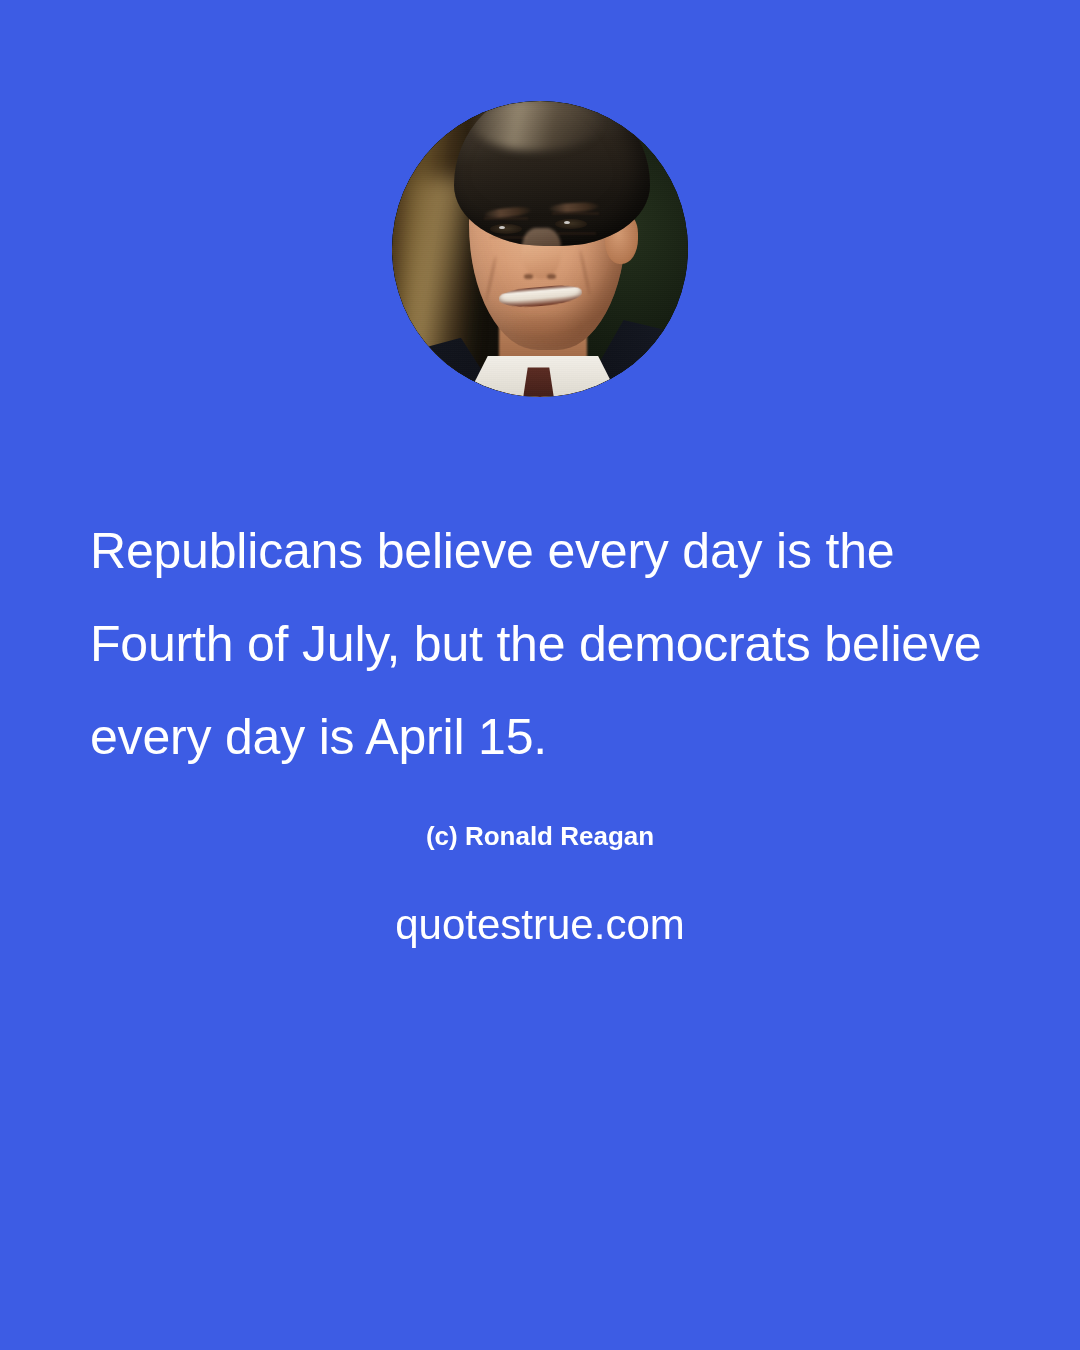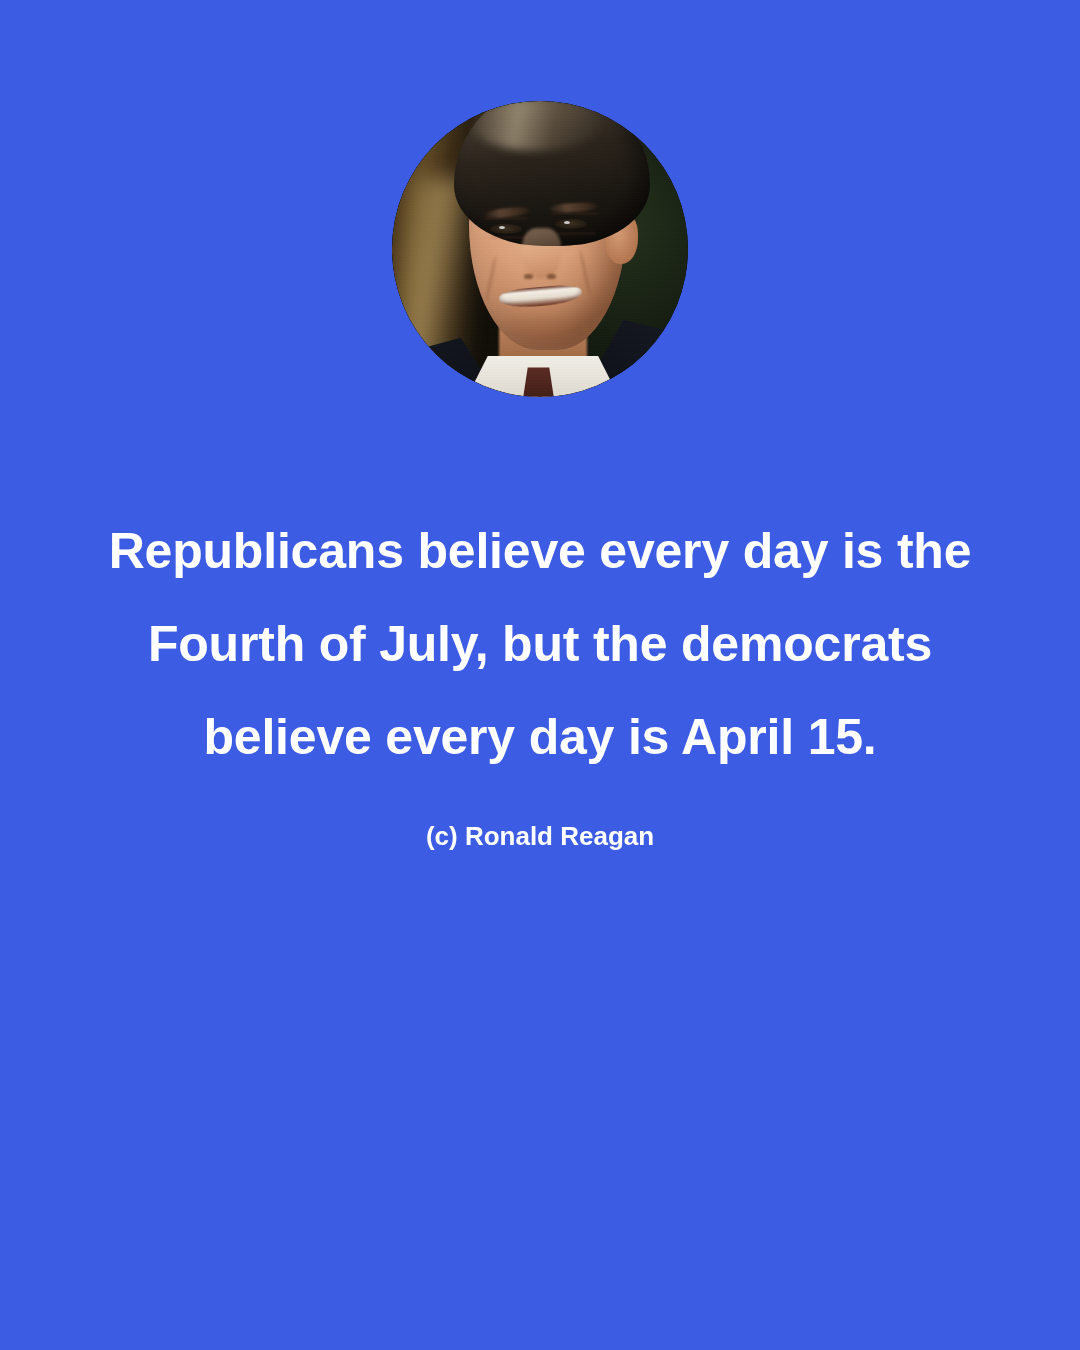--- a/index.html
+++ b/index.html
@@ -268,24 +268,24 @@
       repeating-linear-gradient(0deg, rgba(255,255,255,.012) 0 1px, rgba(0,0,0,.012) 1px 2px);
     pointer-events: none;
   }
 
   
   .quote {
     position: absolute;
     left: 90px;
     top: 505px;
     width: 900px;
-    text-align: center;
+    text-align: left;
     color: #ffffff;
     font-size: 50px;
-    font-weight: bold;
+    font-weight: normal;
     line-height: 93px;
     letter-spacing: -0.2px;
   }
   .author {
     position: absolute;
     left: 90px;
     top: 808px;
     width: 900px;
     text-align: center;
     color: #ffffff;
@@ -342,14 +342,15 @@
       <div class="mouth"></div>
       <div class="chin-shadow"></div>
       <div class="grain"></div>
     </div>
   </div>
 
   <div class="quote">Republicans believe every day is the Fourth of July, but the democrats believe every day is April 15.</div>
 
   <div class="author">(c) Ronald Reagan</div>
 
+  <div class="site">quotestrue.com</div>
 
 </div>
 
 </body></html>

